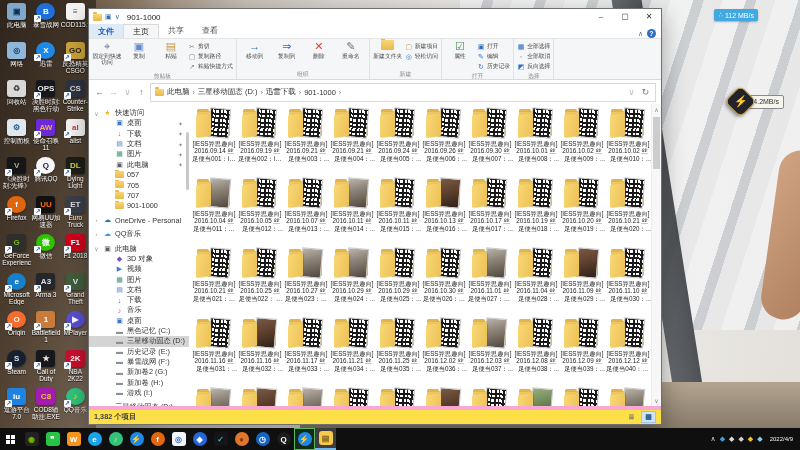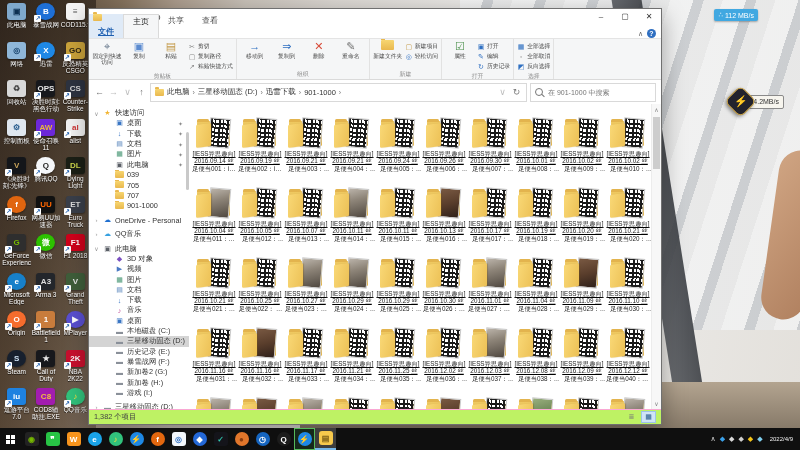--- a/index.html
+++ b/index.html
@@ -67,36 +67,36 @@
   .nitem .chev{width:7px;color:#999;font-size:6px;text-align:center;flex:none;}
   .nitem .nico{width:9px;text-align:center;font-size:7px;flex:none;}
   .nitem.ind{padding-left:16px;}
   .nitem.gap{margin-top:4px;}
   .nitem.sel{background:#d4d4d4;}
   .nitem .pin{margin-left:auto;margin-right:6px;color:#8a8a8a;font-size:6px;}
   .navscroll{position:absolute;right:0;top:28px;width:3px;height:58px;background:#c9c9c9;border-radius:2px;}
 
   .filewrap{flex:1;position:relative;overflow:hidden;}
   .files{position:absolute;left:2px;right:10px;top:2px;bottom:0;display:grid;grid-template-columns:repeat(10,1fr);grid-auto-rows:70px;overflow:hidden;}
-  .file{display:flex;flex-direction:column;align-items:center;padding-top:12px;overflow:hidden;text-decoration:underline;}
+  .file{display:flex;flex-direction:column;align-items:center;padding-top:2px;overflow:hidden;}
   .folder{width:36px;height:30px;position:relative;flex:none;}
   .f-back{position:absolute;left:1px;top:3px;width:33px;height:25px;background:linear-gradient(#efca62,#e3b44e);border-radius:1.5px;}
   .f-back:before{content:"";position:absolute;left:0;top:-2px;width:12px;height:3px;background:#e3b44e;border-radius:1.5px 1.5px 0 0;}
   .f-page{position:absolute;left:13px;top:0px;width:19px;height:28px;background:#fdfdfd;border:1px solid #c9c9c9;transform:rotate(5deg);overflow:hidden;}
   .f-front{position:absolute;left:0;bottom:0;width:15px;height:23px;background:linear-gradient(105deg,#f9d876,#ecc055);transform:skewY(-7deg);transform-origin:bottom left;border-radius:1.5px;box-shadow:1px 0 1px rgba(120,90,20,.35);}
   .t-qr{background:repeating-linear-gradient(90deg,#1b1b1b 0 2px,transparent 2px 4px,#1b1b1b 4px 5px,transparent 5px 8px),repeating-linear-gradient(0deg,#222 0 2px,#fff 2px 4px,#161616 4px 6px,#fff 6px 9px);}
   .t-p1{background:linear-gradient(160deg,#bcb5ab 0%,#8d8478 40%,#6e665c 70%,#4e463e 100%);}
   .t-p2{background:linear-gradient(160deg,#7a5a43 0%,#5a3e2c 50%,#2e201a 100%);}
   .t-p3{background:linear-gradient(160deg,#9ab07e 0%,#6d8757 50%,#435536 100%);}
   .flabel{width:45px;font-size:6.3px;line-height:7.4px;color:#222;text-align:center;margin-top:2px;display:-webkit-box;-webkit-line-clamp:3;-webkit-box-orient:vertical;overflow:hidden;word-break:break-all;}
   .vscroll{position:absolute;right:0;top:0;bottom:0;width:9px;background:#f7f7f7;border-left:1px solid #ececec;}
   .vthumb{position:absolute;left:1px;right:1px;top:13px;height:52px;background:#cdcdcd;}
   .varr{position:absolute;left:0;right:0;text-align:center;font-size:6px;color:#888;}
 
-  .statusbar{height:14px;border-top:1px solid #f9a8d4;display:flex;align-items:center;font-size:7.3px;color:#444;padding:0 5px;flex:none;background:#bef264;}
+  .statusbar{height:14px;border-top:4px solid #f9a8d4;display:flex;align-items:center;font-size:7.3px;color:#444;padding:0 5px;flex:none;background:#fde047;font-weight:bold;}
   .views{margin-left:auto;display:flex;gap:2px;}
   .viewbtn{width:13px;height:10px;font-size:7px;line-height:10px;text-align:center;color:#777;border:1px solid transparent;}
   .viewbtn.on{background:#cfe4f7;border-color:#9cc3e8;color:#2b5f8f;}
 
   
   .netpill{position:absolute;right:42px;top:9px;height:12px;background:#41a8e1;border-radius:2px;display:flex;align-items:center;gap:2px;padding:0 4px;color:#fff;font-size:7px;z-index:6;box-shadow:0 1px 2px rgba(0,0,0,.3);}
   .netlogo{font-size:7px;}
   .xl{position:absolute;right:16px;top:90px;display:flex;align-items:center;z-index:6;}
   .hex{width:21px;height:21px;background:#23232d;border:1px solid #c9a34a;border-radius:6px;transform:rotate(45deg);display:flex;align-items:center;justify-content:center;box-shadow:0 2px 4px rgba(0,0,0,.4);}
   .hex span{transform:rotate(-45deg);color:#e8c36a;font-size:11px;}
@@ -429,24 +429,20 @@
             <span class="crumb-sep">›</span>
             <span>迅雷下载</span>
             <span class="crumb-sep">›</span>
             <span>901-1000</span>
             <span class="crumb-sep">›</span>
           </span>
         <span class="spacer"></span>
         <span class="navbtn dim">∨</span>
         <span class="navbtn">↻</span>
       </div>
-      <div class="searchbox">
-        <span class="mag"></span>
-        <input placeholder="在 901-1000 中搜索" style="">
-      </div>
     </div>
 
     <div class="main">
       <div class="nav" id="nav">
         <div class="navscroll"></div>
       <div class="nitem">
             <span class="chev">∨</span>
             <span class="nico" style="color: rgb(242, 180, 48);">★</span>
             <span>快速访问</span>
           </div>
@@ -476,21 +472,21 @@
           </div>
           <div class="nitem ind">
             <span class="chev"></span>
             <span class="nico" style="color: rgb(90, 95, 102);">▣</span>
             <span>此电脑</span>
             <span class="pin">✦</span>
           </div>
           <div class="nitem ind">
             <span class="chev"></span>
             <span class="nico"><span class="mfold"></span></span>
-            <span>039</span>
+            <span>057</span>
           </div>
           <div class="nitem ind">
             <span class="chev"></span>
             <span class="nico"><span class="mfold"></span></span>
             <span>705</span>
           </div>
           <div class="nitem ind">
             <span class="chev"></span>
             <span class="nico"><span class="mfold"></span></span>
             <span>707</span>
@@ -546,21 +542,21 @@
             <span>音乐</span>
           </div>
           <div class="nitem ind">
             <span class="chev"></span>
             <span class="nico" style="color: rgb(58, 118, 196);">▣</span>
             <span>桌面</span>
           </div>
           <div class="nitem ind">
             <span class="chev"></span>
             <span class="nico" style="color: rgb(138, 144, 153);">▬</span>
-            <span>本地磁盘 (C:)</span>
+            <span>黑色记忆 (C:)</span>
           </div>
           <div class="nitem ind sel">
             <span class="chev"></span>
             <span class="nico" style="color: rgb(138, 144, 153);">▬</span>
             <span>三星移动固态 (D:)</span>
           </div>
           <div class="nitem ind">
             <span class="chev"></span>
             <span class="nico" style="color: rgb(138, 144, 153);">▬</span>
             <span>历史记录 (E:)</span>

